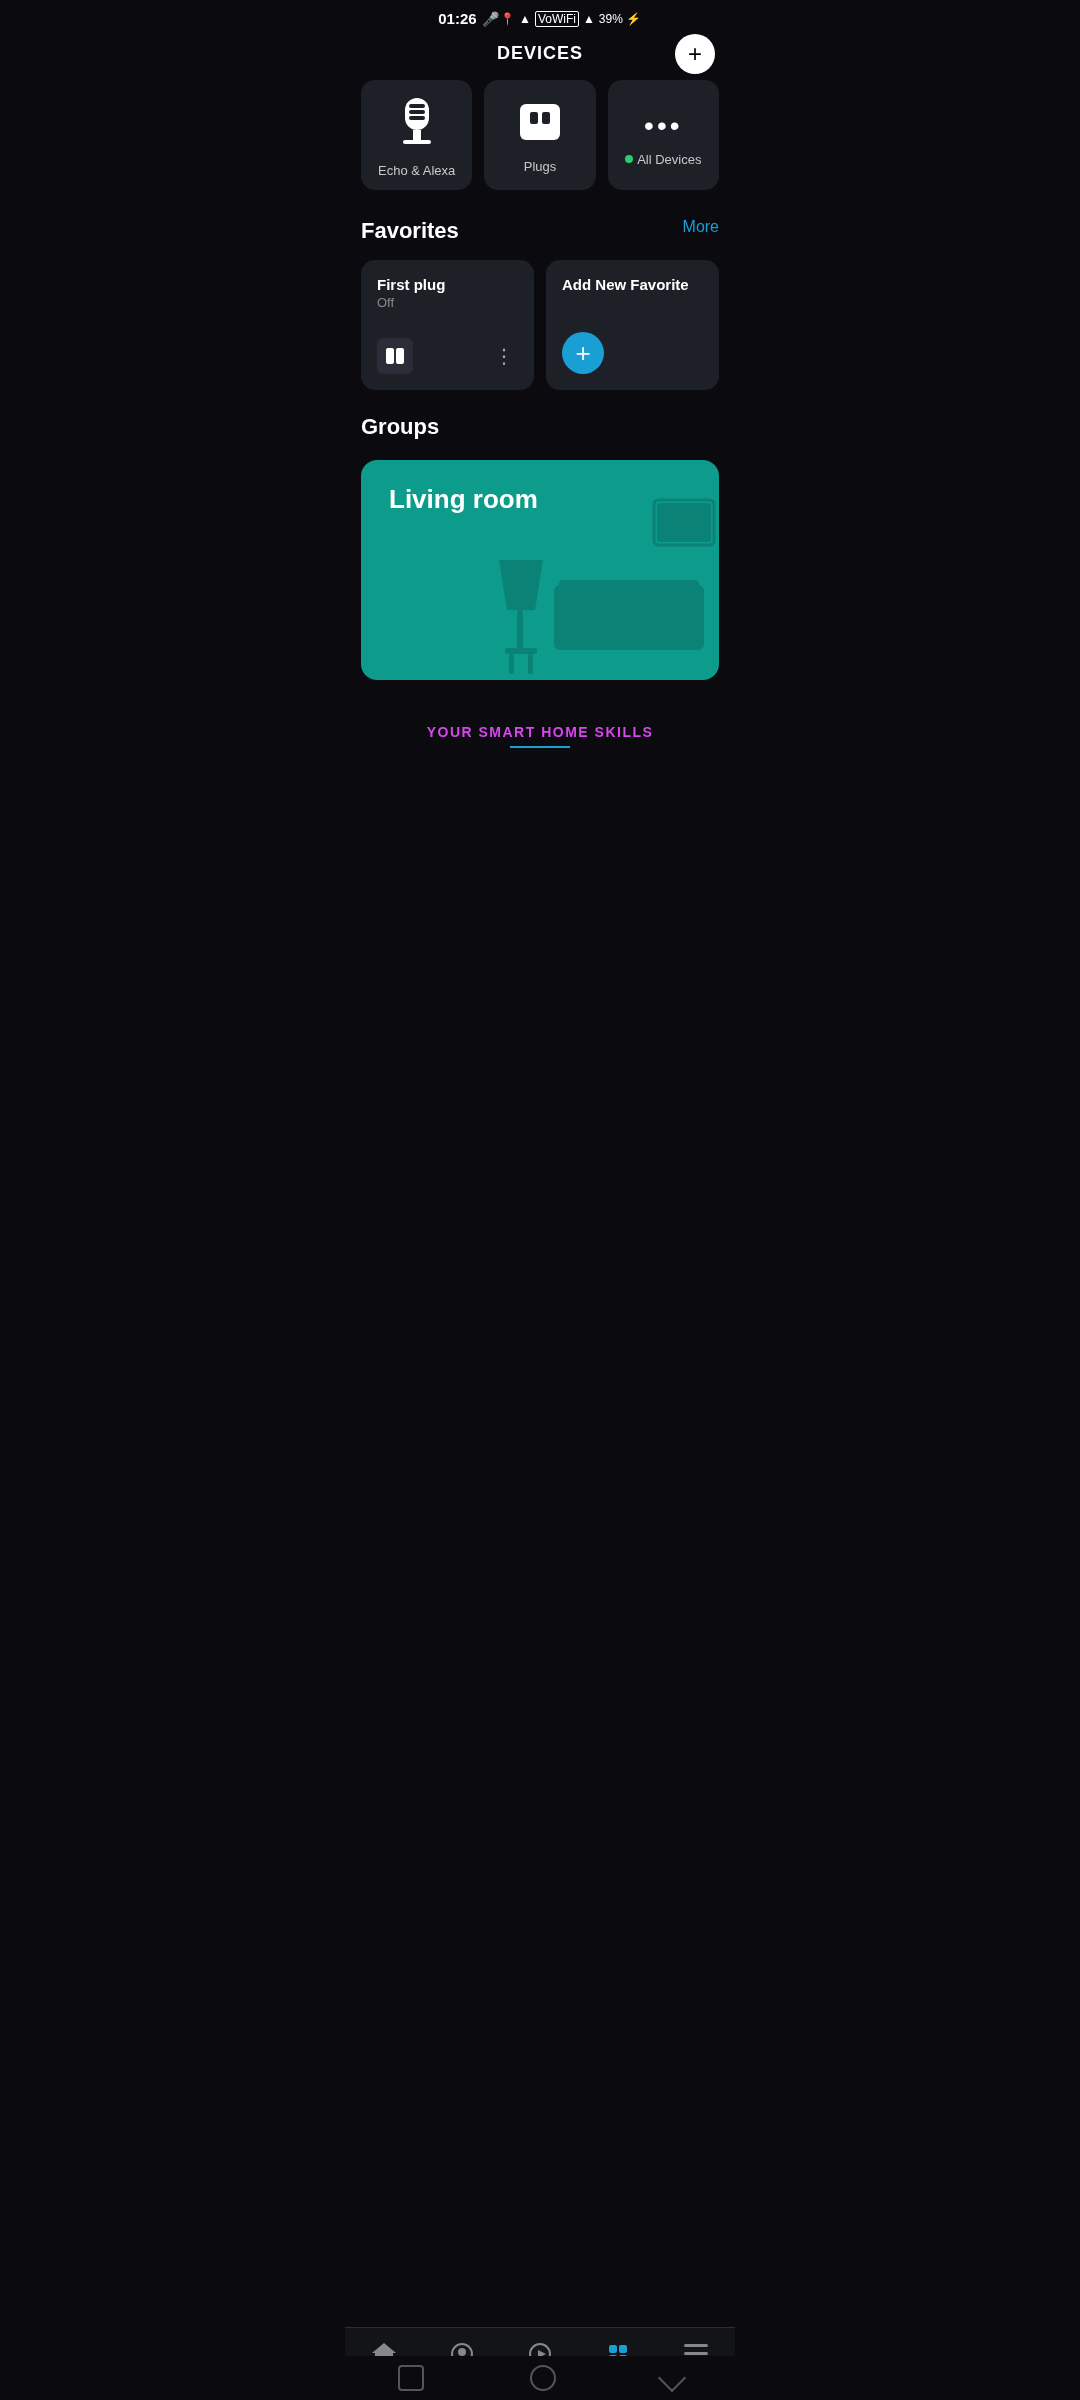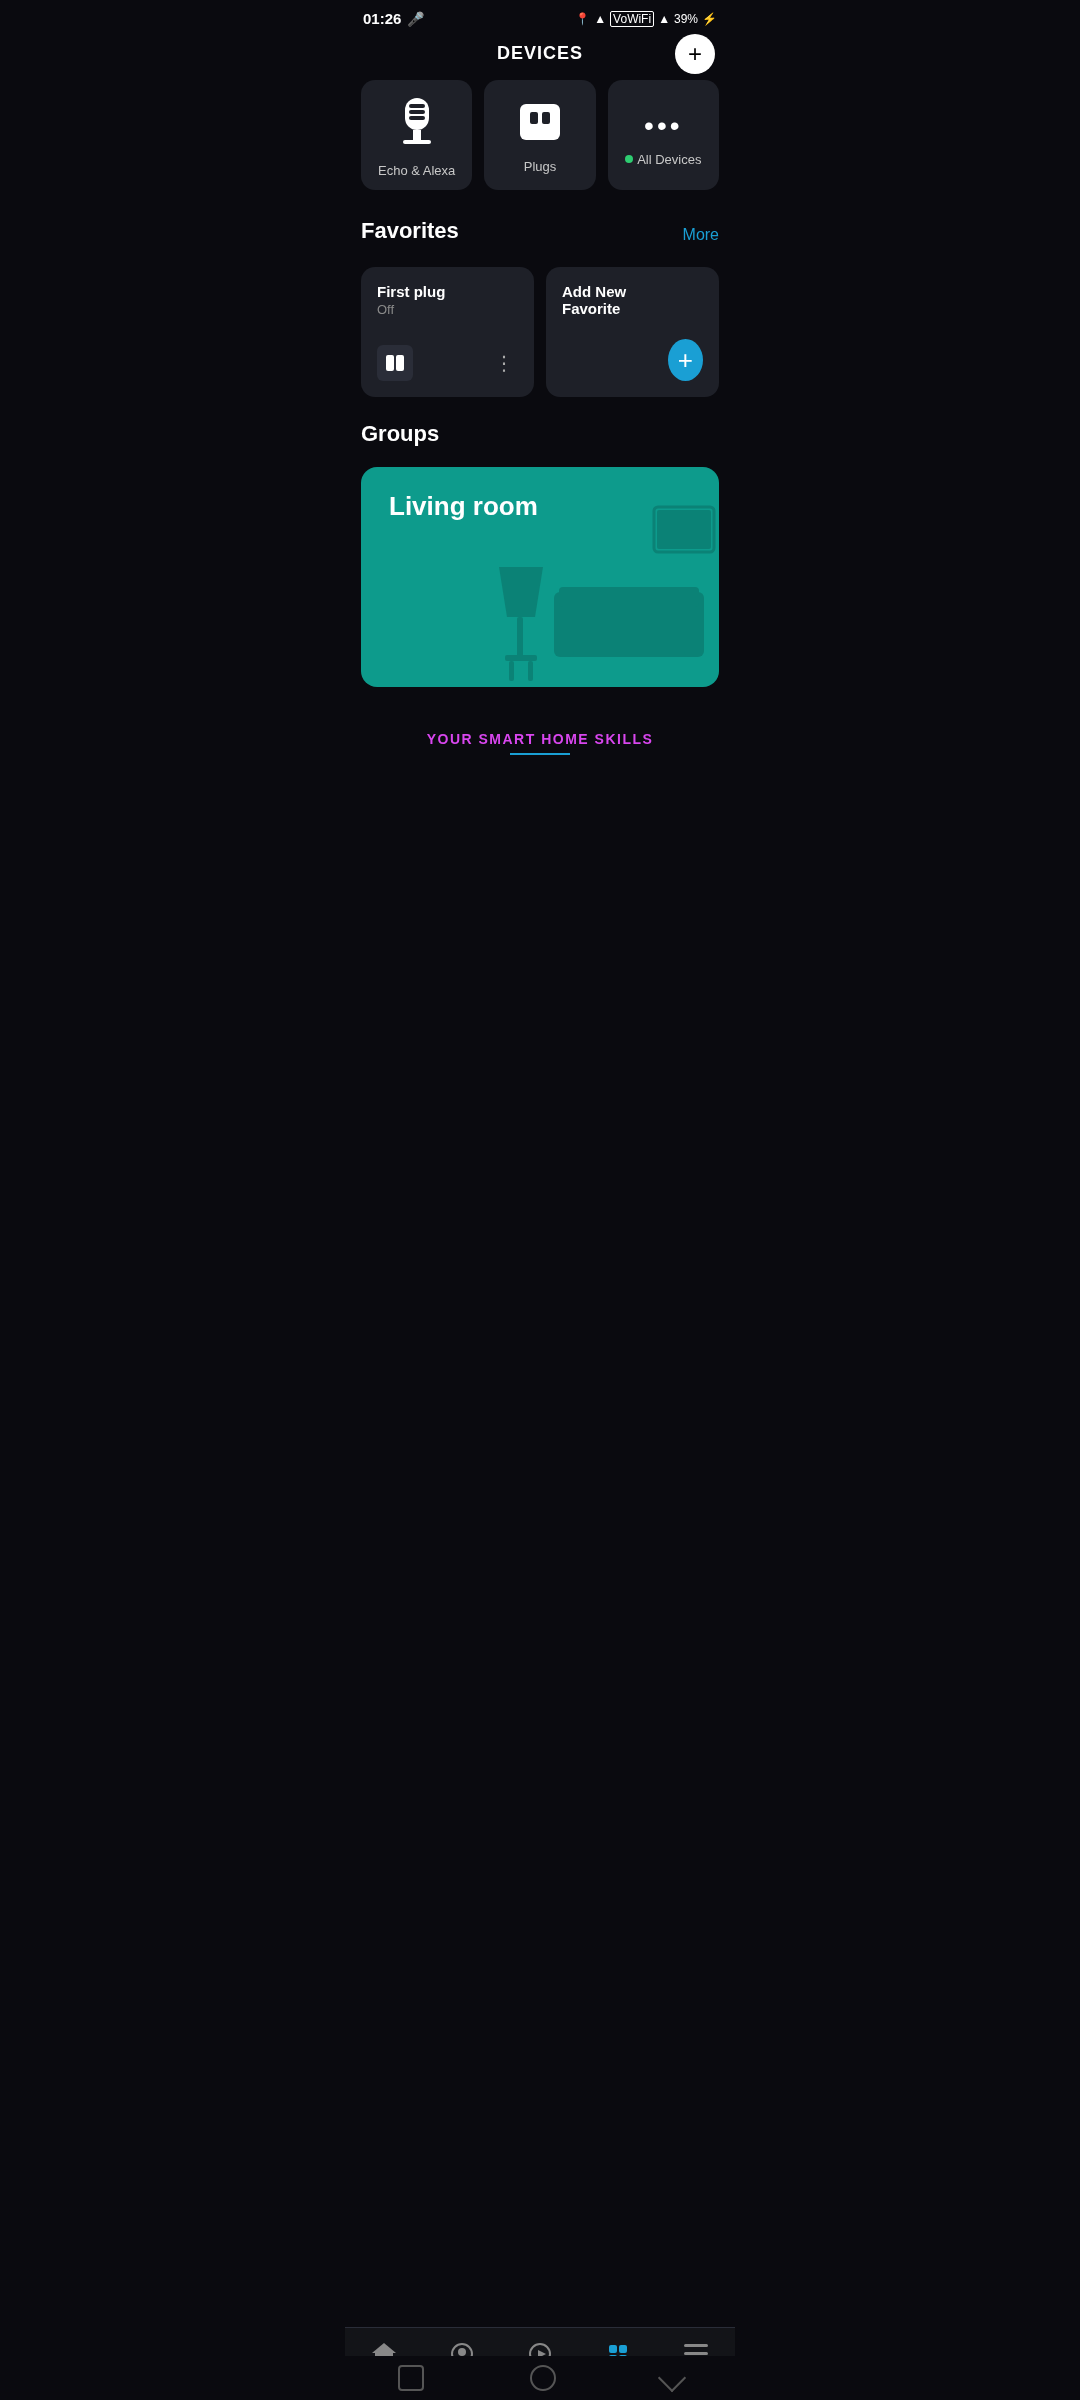--- a/index.html
+++ b/index.html
@@ -11,21 +11,21 @@
       width: 390px;
       margin: 0 auto;
       min-height: 100vh;
       position: relative;
       overflow-x: hidden;
     }
 
     
     .status-bar {
       display: flex;
-      justify-content: space-between;
+      justify-content: center;
       align-items: center;
       padding: 10px 18px 6px;
       font-size: 13px;
       font-weight: 500;
     }
     .status-time { font-size: 15px; font-weight: 600; }
     .status-right { display: flex; align-items: center; gap: 4px; font-size: 12px; }
 
     
     .header {
@@ -94,22 +94,22 @@
       height: 8px;
       border-radius: 50%;
       background: #2ecc71;
       display: inline-block;
     }
 
     
     .section-header {
       display: flex;
       justify-content: space-between;
-      align-items: flex-end;
-      padding: 8px 16px 23px;
+      align-items: flex-start;
+      padding: 8px 16px 16px;
     }
     .section-title {
       font-size: 22px;
       font-weight: 700;
     }
     .section-edit {
       font-size: 16px;
       color: #1a9fd4;
       cursor: pointer;
     }
@@ -156,21 +156,21 @@
       cursor: pointer;
       padding: 4px;
     }
     .add-fav-card {
       flex: 1;
       background: #1e2028;
       border-radius: 14px;
       padding: 16px;
       min-height: 130px;
       display: flex;
-      flex-direction: row;
+      flex-direction: column;
       cursor: pointer;
     }
     .add-fav-label {
       font-size: 15px;
       font-weight: 600;
     }
     .add-fav-plus {
       width: 42px;
       height: 42px;
       border-radius: 50%;

